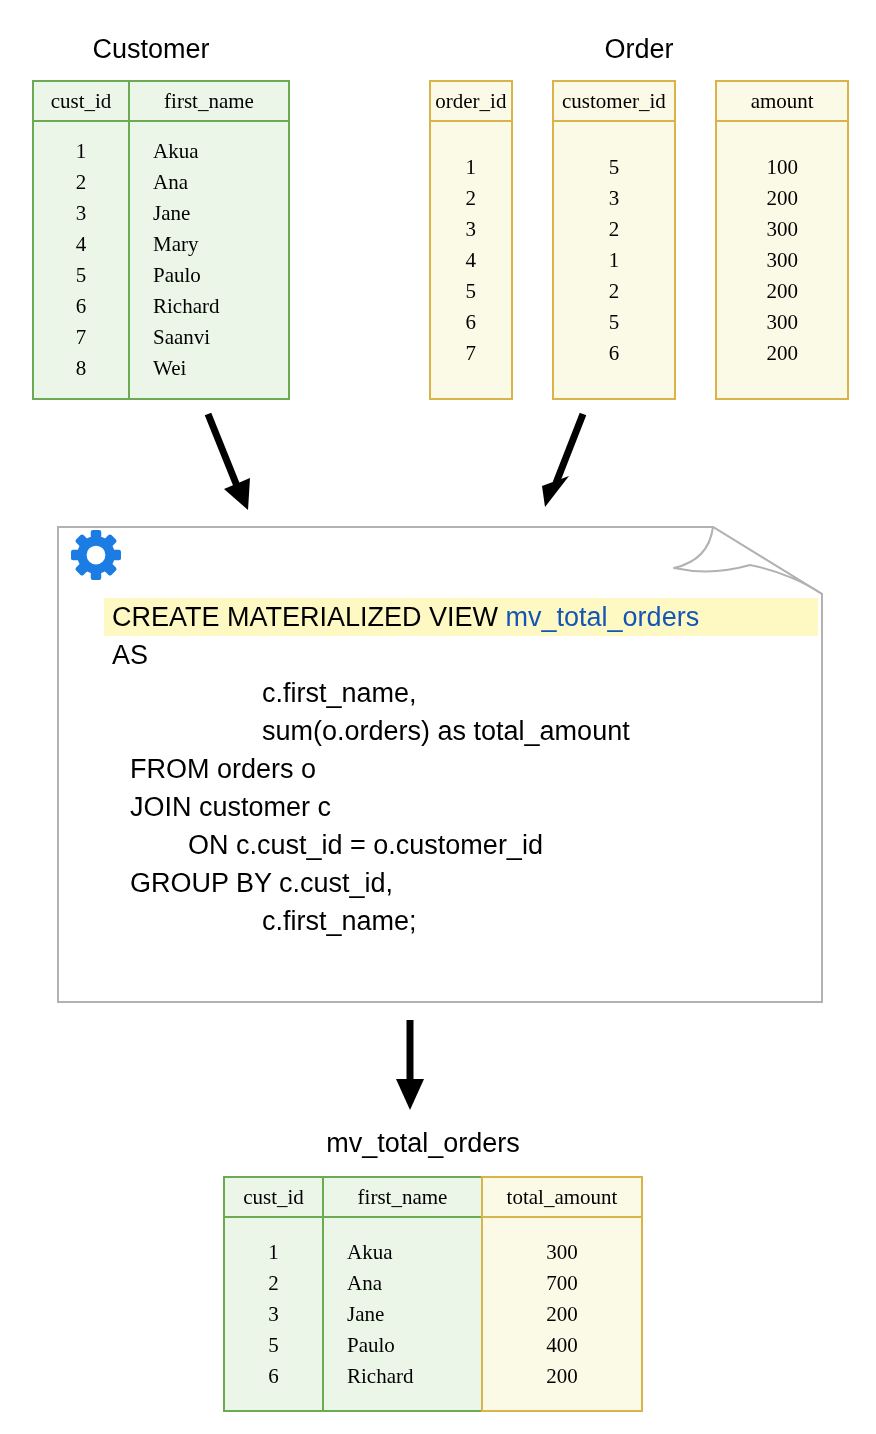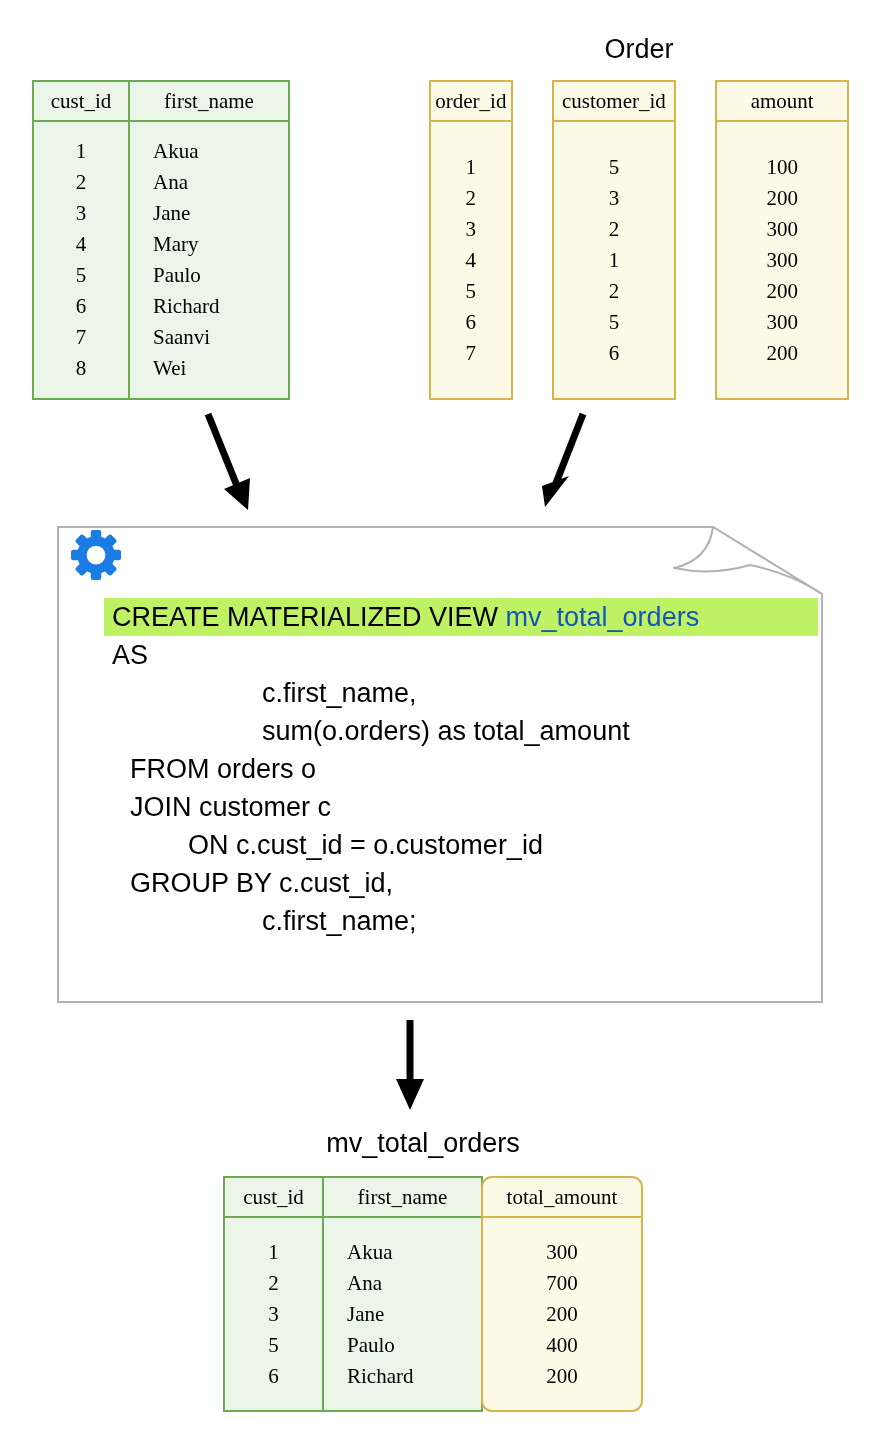--- a/index.html
+++ b/index.html
@@ -18,21 +18,21 @@
          font-size:21px;white-space:nowrap;}
   .green > .hcell{border-bottom:2px solid #6aaa50;}
   .gold  > .hcell{border-bottom:2px solid #d9b44a;}
   .bcell{flex:1;display:flex;flex-direction:column;justify-content:center;
          font-size:21px;line-height:31px;}
   .bcell.center{align-items:center;text-align:center;}
   .bcell.left{padding-left:23px;}
 
   .sqltext{position:absolute;left:112px;top:598px;width:720px;font-size:27px;line-height:38px;}
   .sqlline{white-space:nowrap;}
-  .hl{display:block;background:#bef264;margin-left:-8px;padding-left:8px;width:714px;box-sizing:border-box;}
+  .hl{display:block;background:#fef9c3;margin-left:-8px;padding-left:8px;width:714px;box-sizing:border-box;}
   .ident{color:#1456b8;}
   .ind1{padding-left:18px;}
   .ind2{padding-left:76px;}
   .ind3{padding-left:150px;}
 
   .gear{position:absolute;left:71px;top:530px;}
 </style>
 </head>
 <body>
 
@@ -46,20 +46,21 @@
       <line x1="583" y1="414" x2="556" y2="483"></line>
       <line x1="410" y1="1020" x2="410" y2="1081"></line>
     </g>
     <g fill="#000000" stroke="none">
       <polygon points="248,510 224,489 250,478"></polygon>
       <polygon points="545,507 542,486 569,476"></polygon>
       <polygon points="410,1110 396,1079 424,1079"></polygon>
     </g>
   </svg>
 
+  <div class="tbl-title" style="left:22px;top:34px;width:258px;">Customer</div>
   <div class="dtable" style="left:32px;top:80px;width:258px;height:320px;">
     <div class="dcol green" style="width:98px;">
       <div class="hcell">cust_id</div>
       <div class="bcell center">
           <div>1</div>
           <div>2</div>
           <div>3</div>
           <div>4</div>
           <div>5</div>
           <div>6</div>
@@ -165,21 +166,21 @@
     <div class="dcol green" style="width:161px;">
       <div class="hcell">first_name</div>
       <div class="bcell left">
           <div>Akua</div>
           <div>Ana</div>
           <div>Jane</div>
           <div>Paulo</div>
           <div>Richard</div>
         </div>
     </div>
-    <div class="dcol gold" style="width:162px;border-radius:11px;">
+    <div class="dcol gold" style="width:162px;">
       <div class="hcell">total_amount</div>
       <div class="bcell center">
           <div>300</div>
           <div>700</div>
           <div>200</div>
           <div>400</div>
           <div>200</div>
         </div>
     </div>
   </div>

